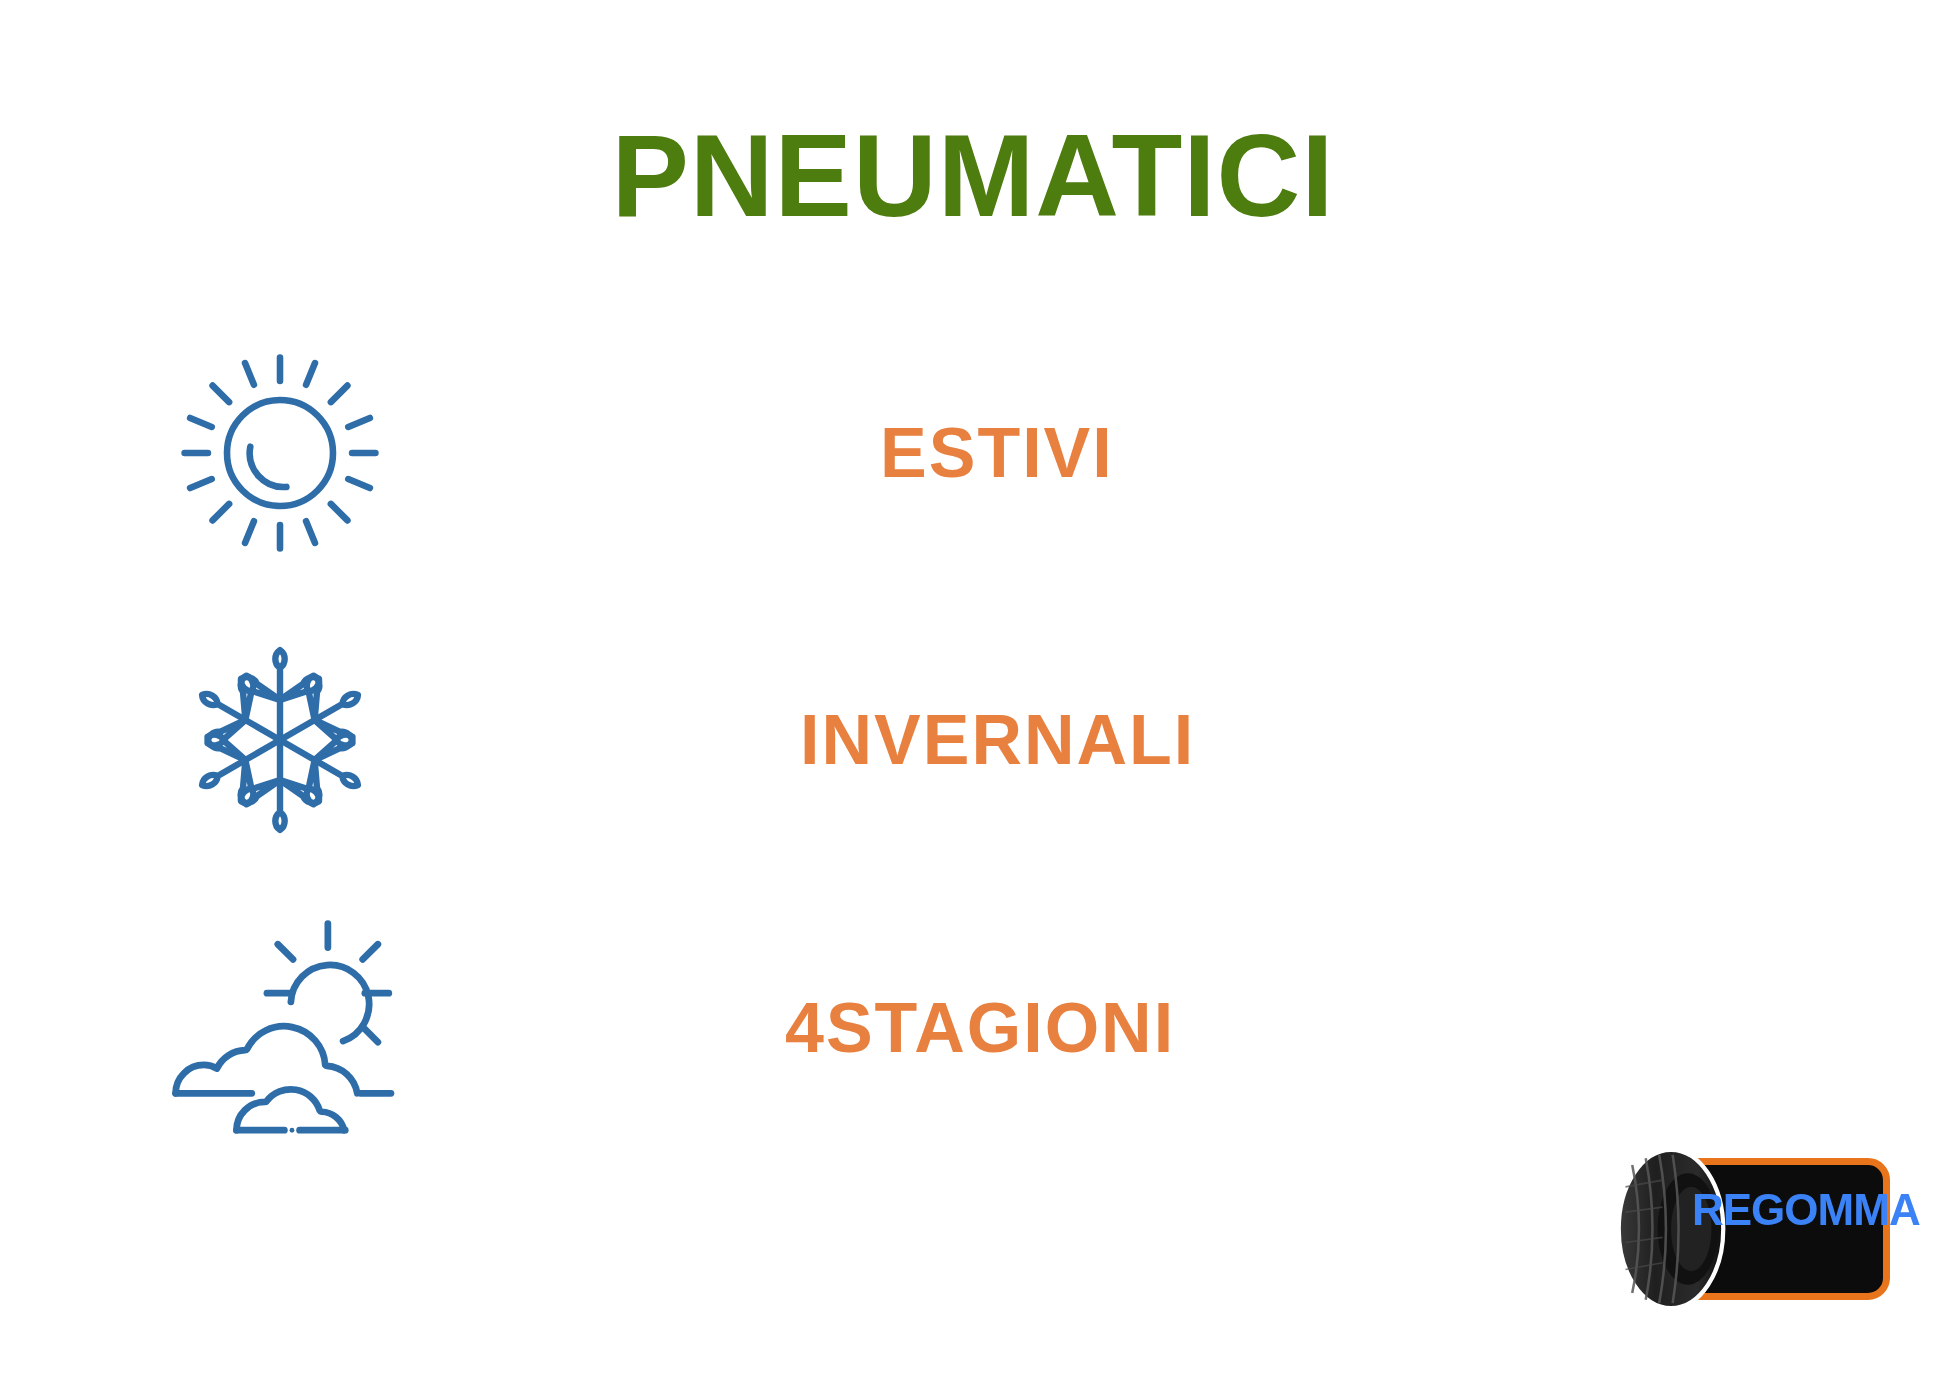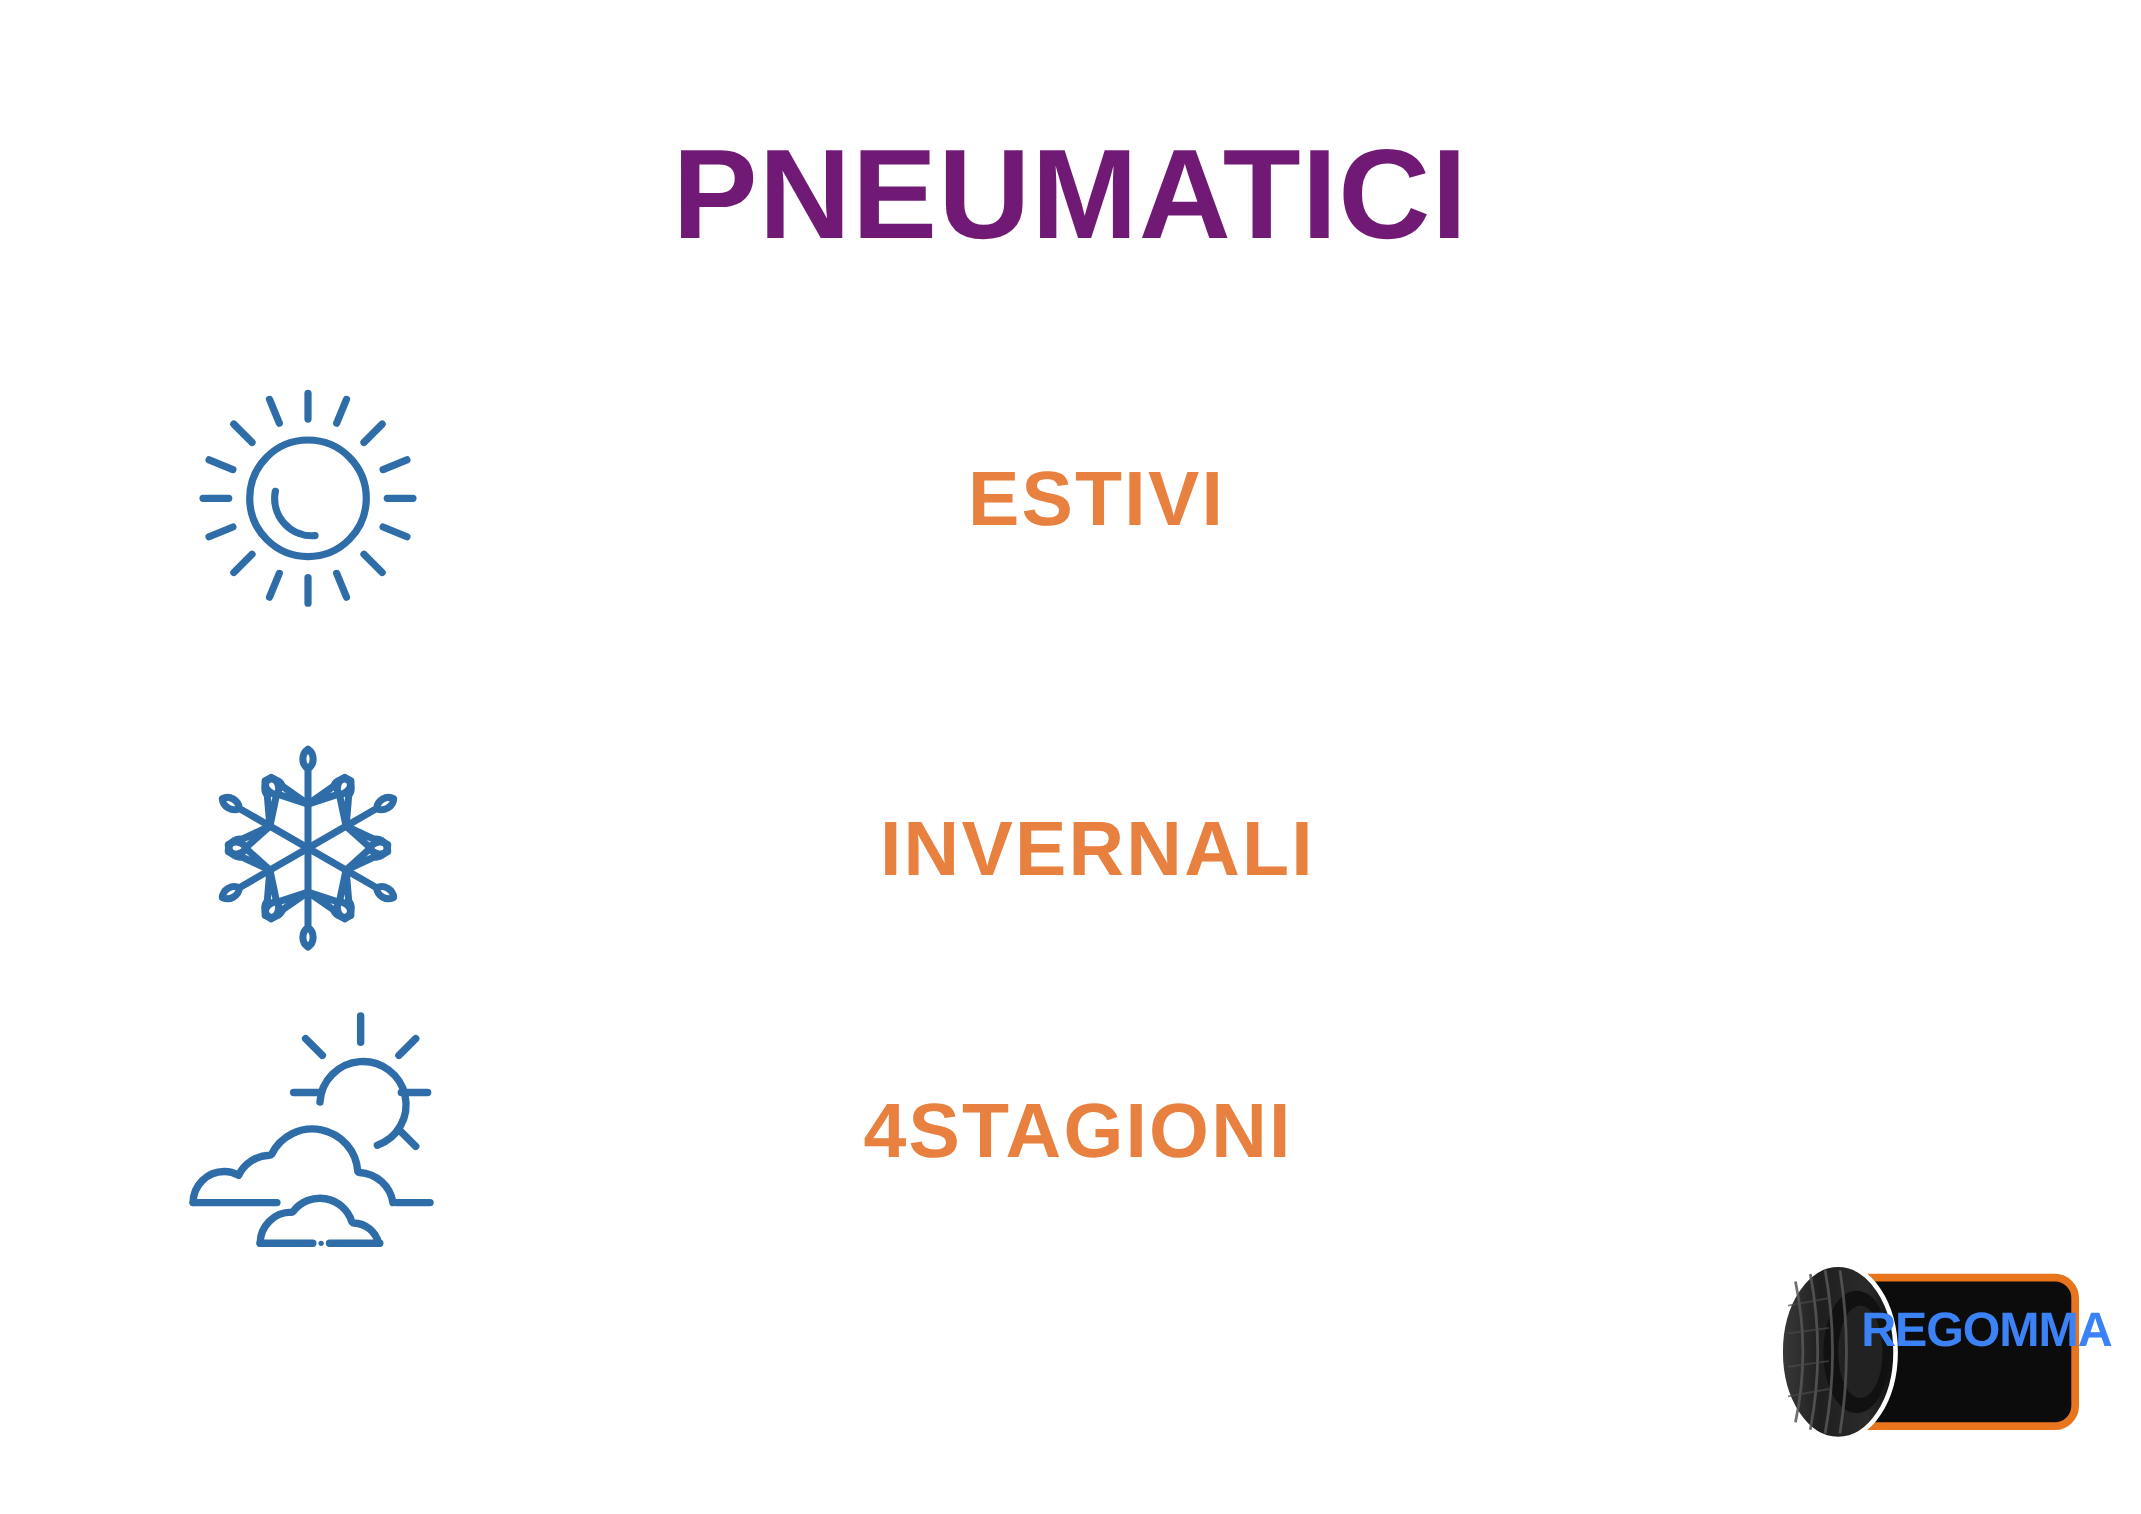--- a/index.html
+++ b/index.html
@@ -20,36 +20,36 @@
   #page-title {
     position: absolute;
     left: 0;
     top: 118px;
     width: 1946px;
     text-align: center;
     font-family: "Liberation Sans", sans-serif;
     font-weight: 700;
     font-size: 116px;
     letter-spacing: 1px;
-    color: #701a75;
+    color: #4d7c0f;
     line-height: 1;
     white-space: nowrap;
   }
 
   
   .row {
     position: absolute;
     left: 0;
     width: 1946px;
     height: 250px;
     display: flex;
     align-items: center;
   }
   #row-estivi     { top: 328px; }
-  #row-invernali  { top: 646px; }
+  #row-invernali  { top: 615px; }
   #row-quattro    { top: 903px; }
 
   .icon-cell {
     width: 560px;
     min-width: 560px;
     height: 250px;
     display: flex;
     align-items: center;
     justify-content: center;
   }

